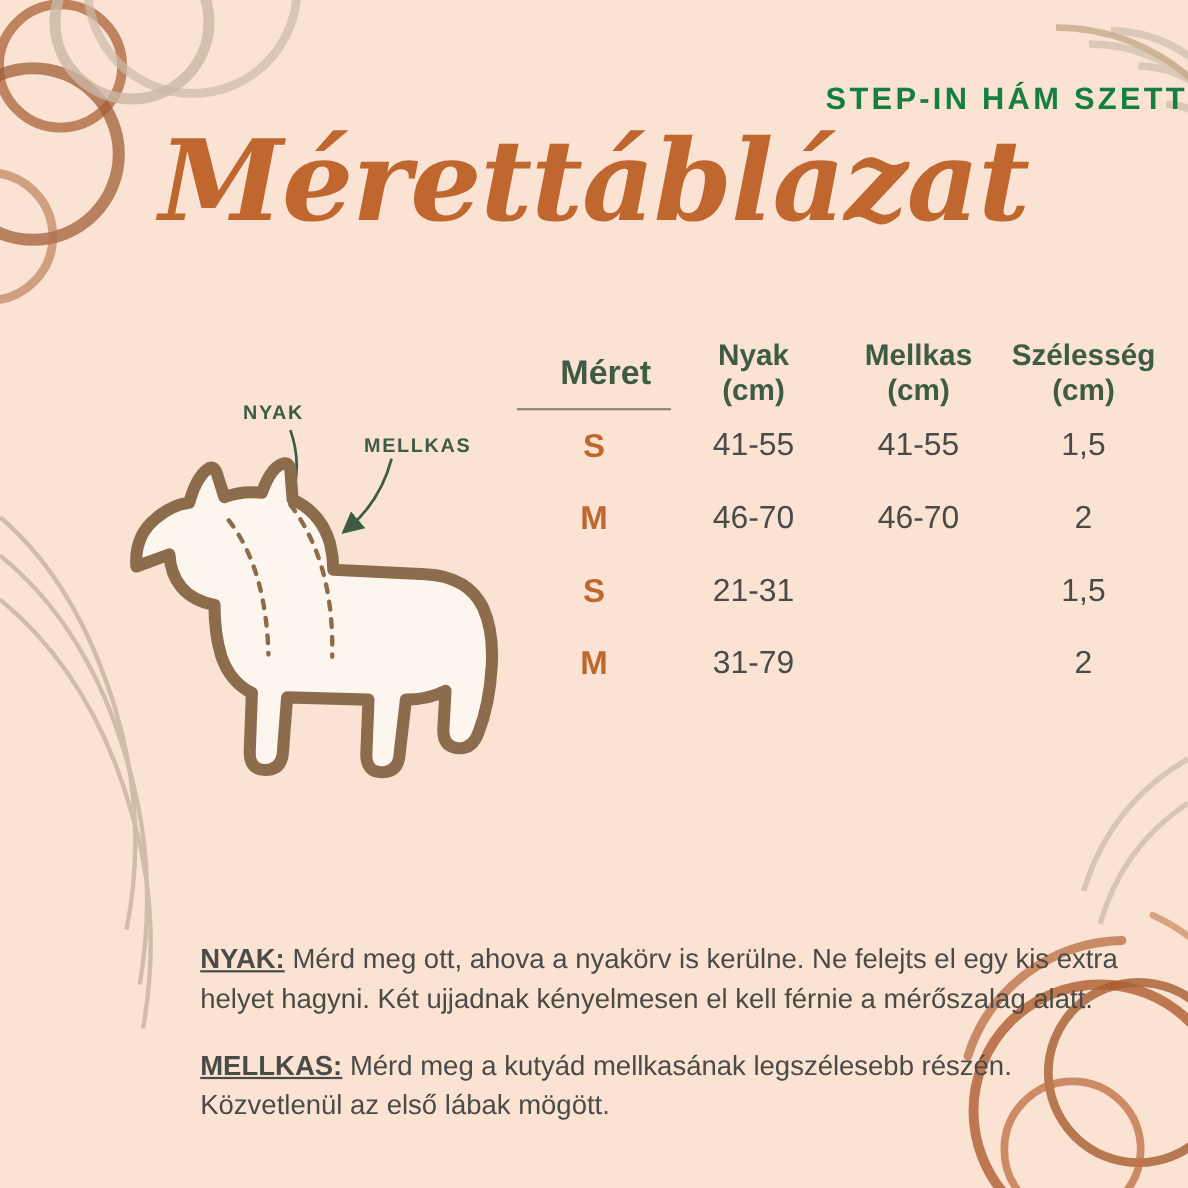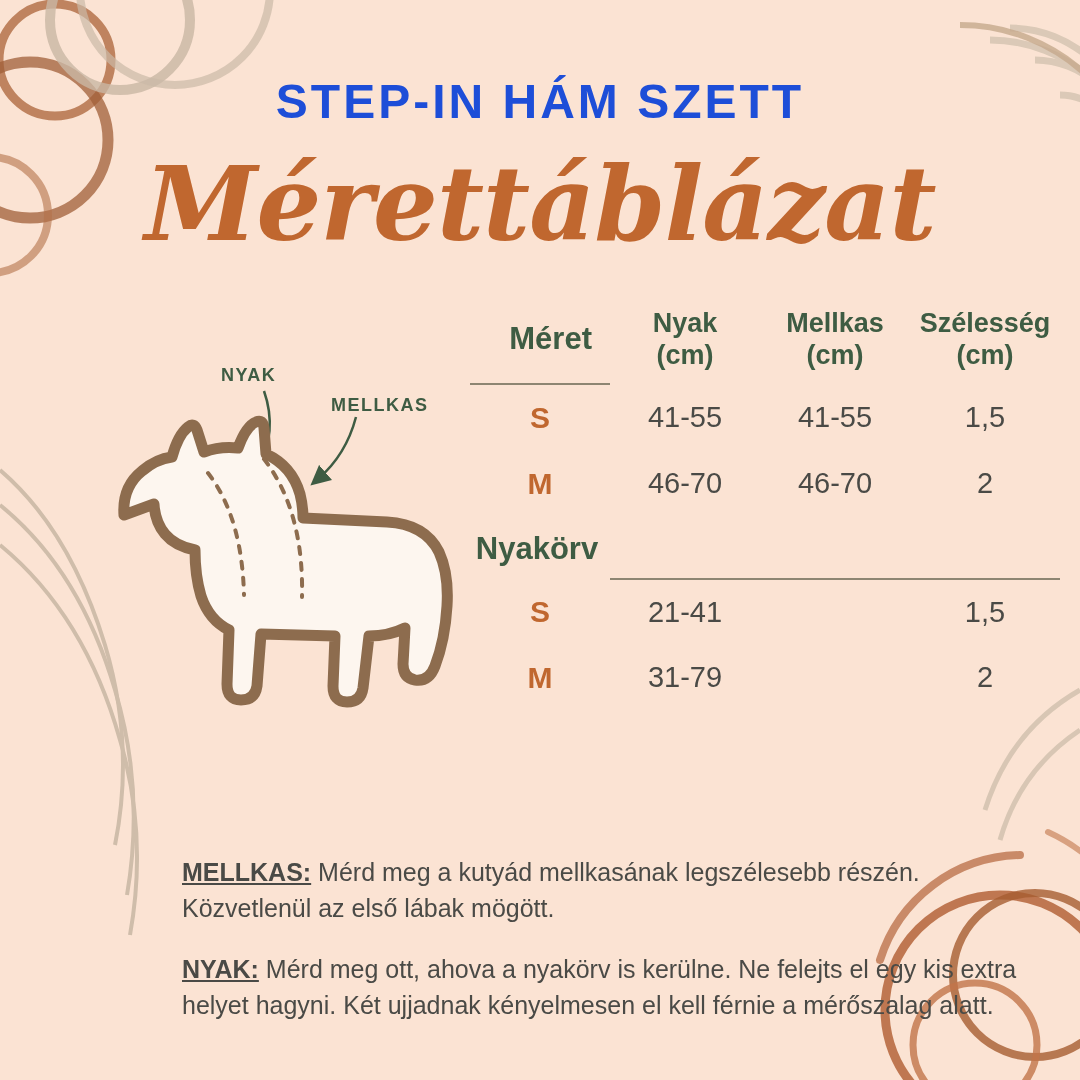--- a/index.html
+++ b/index.html
@@ -26,28 +26,29 @@
 
   
   .header {
     position: absolute;
     top: 74px;
     left: 0;
     width: 1080px;
     text-align: center;
   }
   .title-small {
-    font-size: 48px;
+    font-size: 28px;
     letter-spacing: 3px;
-    color: #1d4ed8;
+    color: #15803d;
     font-weight: 700;
     font-family: "Liberation Sans", sans-serif;
+    text-align: right;
   }
   .title-script {
-    margin-top: 22px;
+    margin-top: 6px;
     font-size: 102px;
     line-height: 1.05;
     color: #c0672f;
     font-family: "DejaVu Serif", serif;
     font-style: italic;
     font-weight: 700;
     letter-spacing: -1px;
   }
 
   
@@ -83,21 +84,21 @@
   table.size-table td, table.size-table th {
     border: 0;
     text-align: center;
     vertical-align: middle;
     font-family: "Liberation Sans", sans-serif;
   }
   .col-label { width: 140px; }
   .col-v { width: 150px; }
 
   .hdr-row td {
-    padding: 10px 4px 12px;
+    padding: 10px 4px 0;
     font-size: 27px;
     font-weight: 700;
     color: #3e5c43;
     line-height: 1.18;
     border-bottom: 2px solid #8d8572;
   }
   .hdr-row td.name {
     font-size: 31px;
     text-align: right;
     padding-right: 18px;
@@ -287,30 +288,24 @@
         <td class="vline">1,5</td>
       </tr>
 
       <tr class="data-row">
         <td class="size">M</td>
         <td class="vline">46-70</td>
         <td class="vline">46-70</td>
         <td class="vline">2</td>
       </tr>
 
-      <tr class="section-row">
-        <td>Nyakörv</td>
-        <td class="vline blank"></td>
-        <td class="vline blank"></td>
-        <td class="vline blank"></td>
-      </tr>
 
       <tr class="data-row">
         <td class="size">S</td>
-        <td class="vline">21-41</td>
+        <td class="vline">21-31</td>
         <td class="vline"></td>
         <td class="vline">1,5</td>
       </tr>
 
       <tr class="data-row">
         <td class="size">M</td>
         <td class="vline">31-79</td>
         <td class="vline"></td>
         <td class="vline">2</td>
       </tr>
@@ -320,18 +315,18 @@
         <td class="vline"></td>
         <td class="vline"></td>
         <td class="vline"></td>
       </tr>
     </tbody>
   </table>
 </div>
 
 <div class="notes">
   <p>
+    <b>NYAK:</b><span> Mérd meg ott, ahova a nyakörv is kerülne. Ne felejts el egy kis extra helyet hagyni. Két ujjadnak kényelmesen el kell férnie a mérőszalag alatt.</span>
+  </p>
+  <p>
     <b>MELLKAS:</b><span> Mérd meg a kutyád mellkasának legszélesebb részén. Közvetlenül az első lábak mögött.</span>
   </p>
-  <p>
-    <b>NYAK:</b><span> Mérd meg ott, ahova a nyakörv is kerülne. Ne felejts el egy kis extra helyet hagyni. Két ujjadnak kényelmesen el kell férnie a mérőszalag alatt.</span>
-  </p>
 </div>
 
 </body></html>

